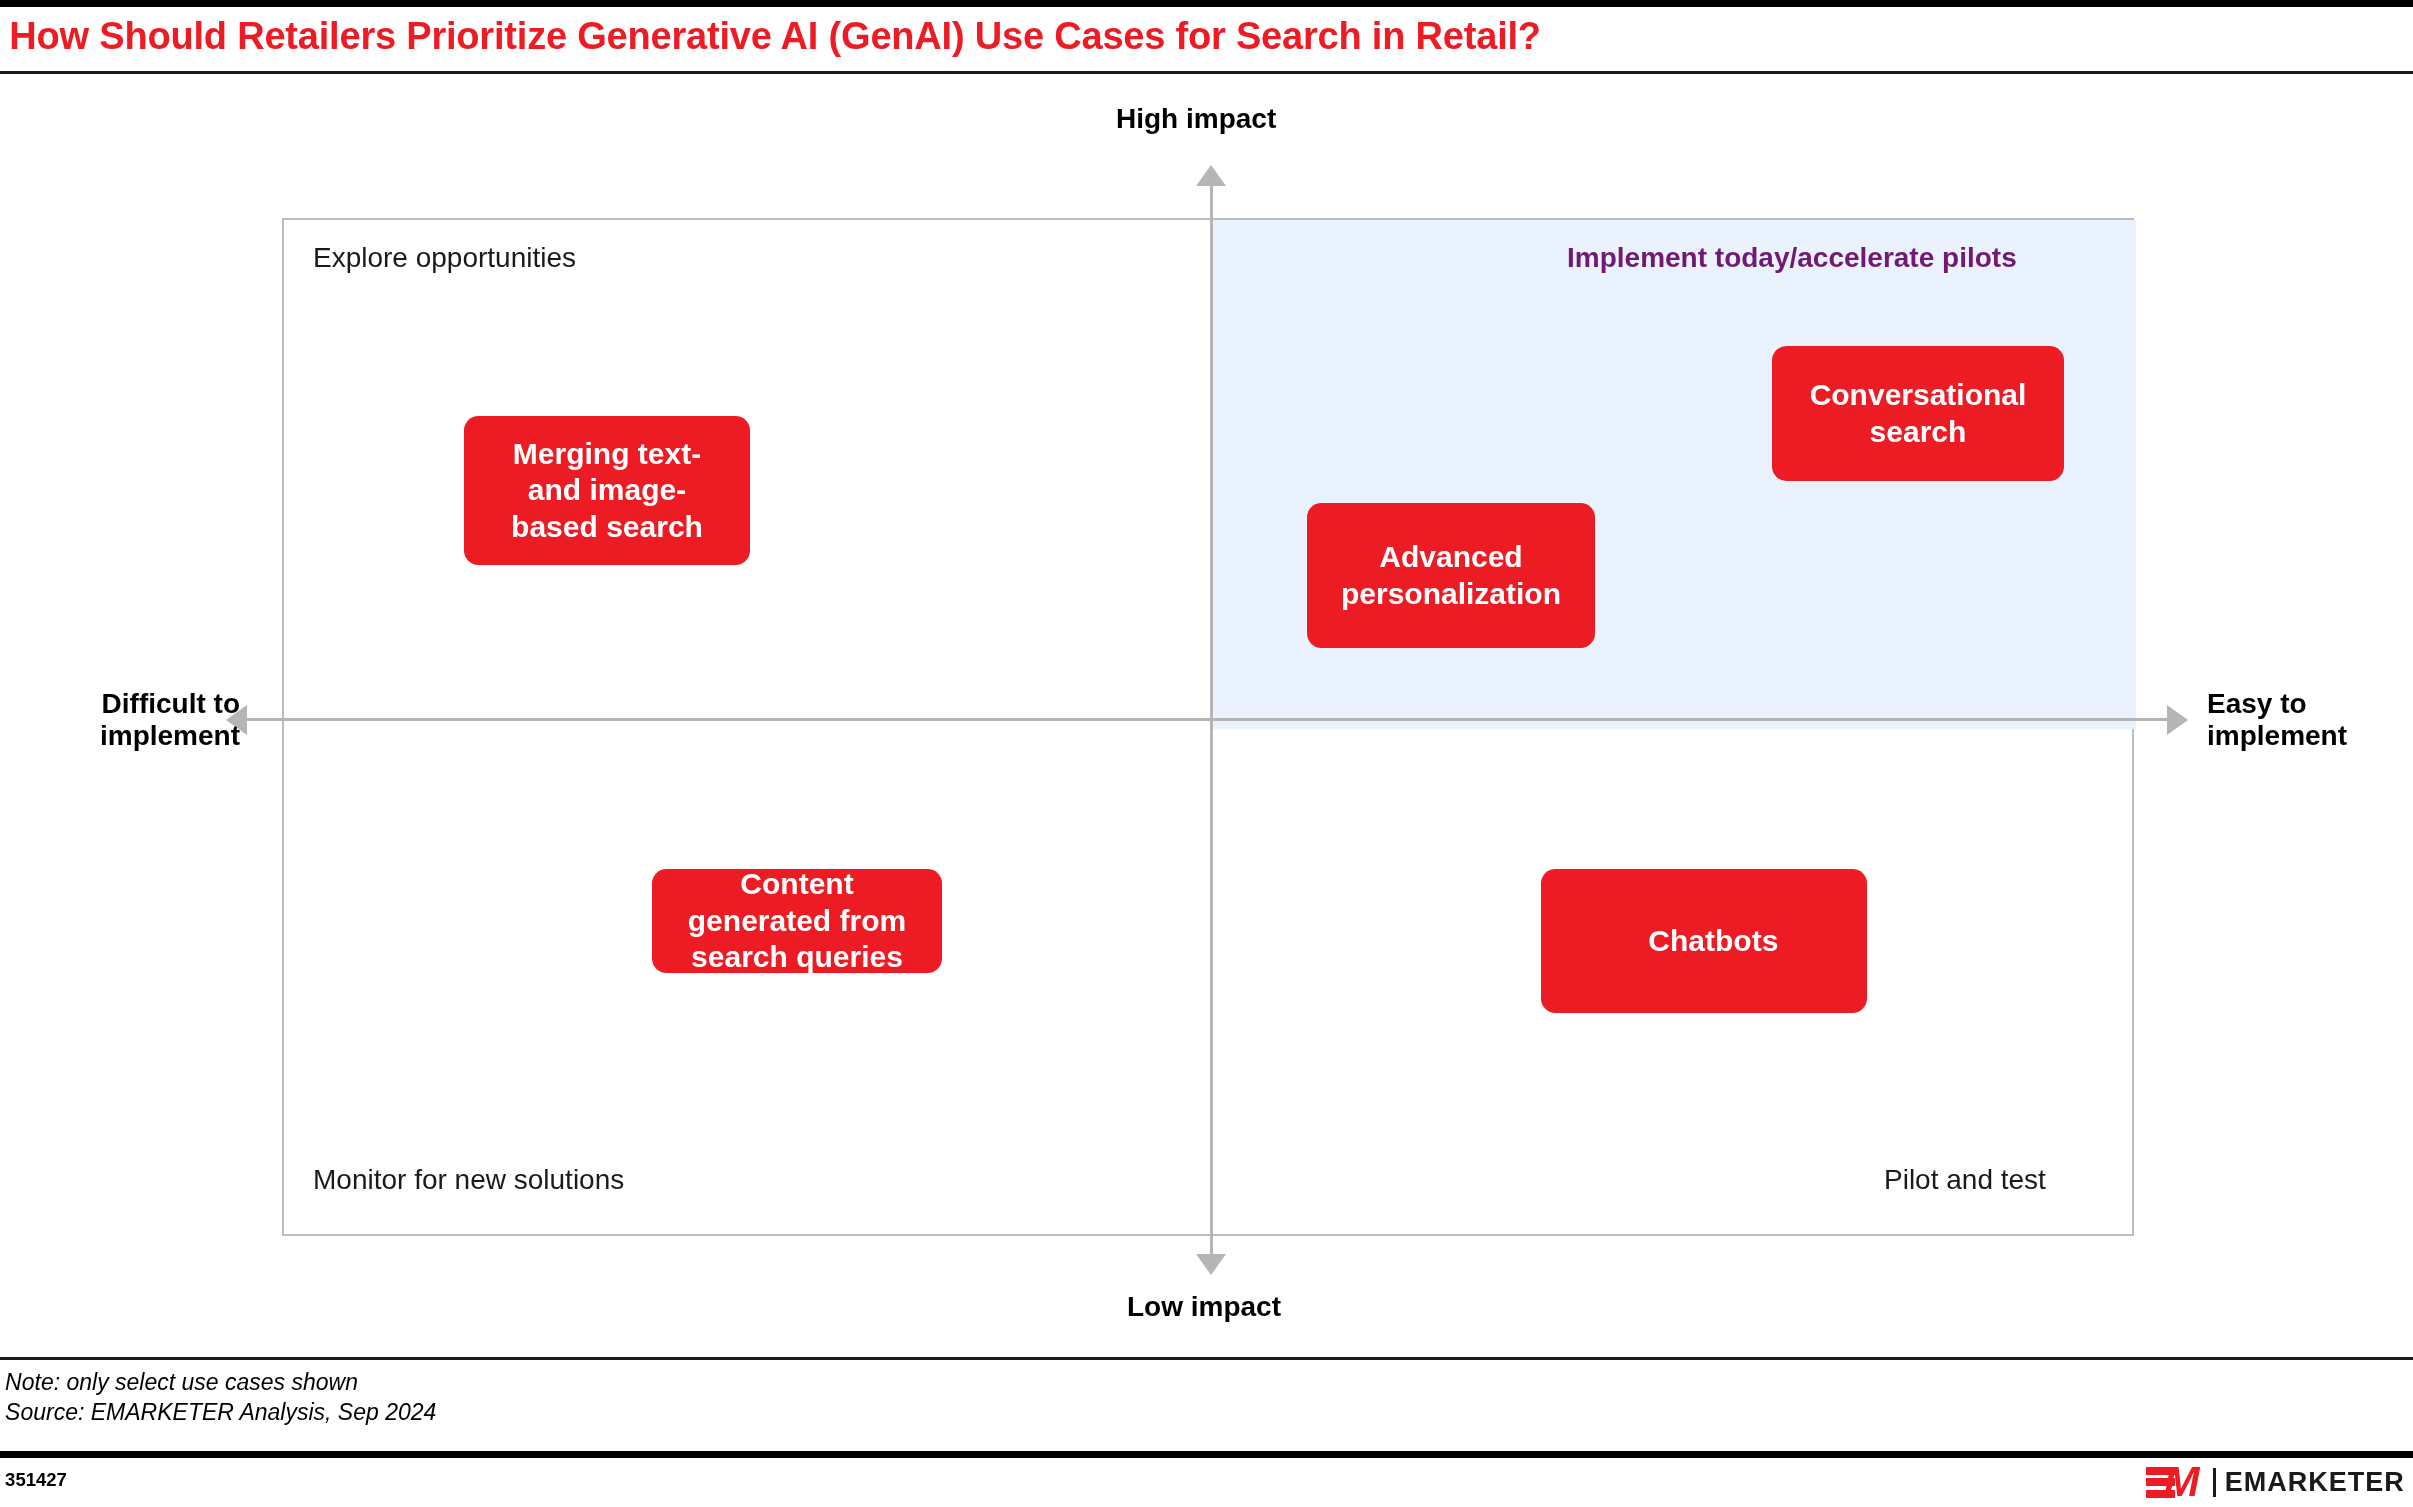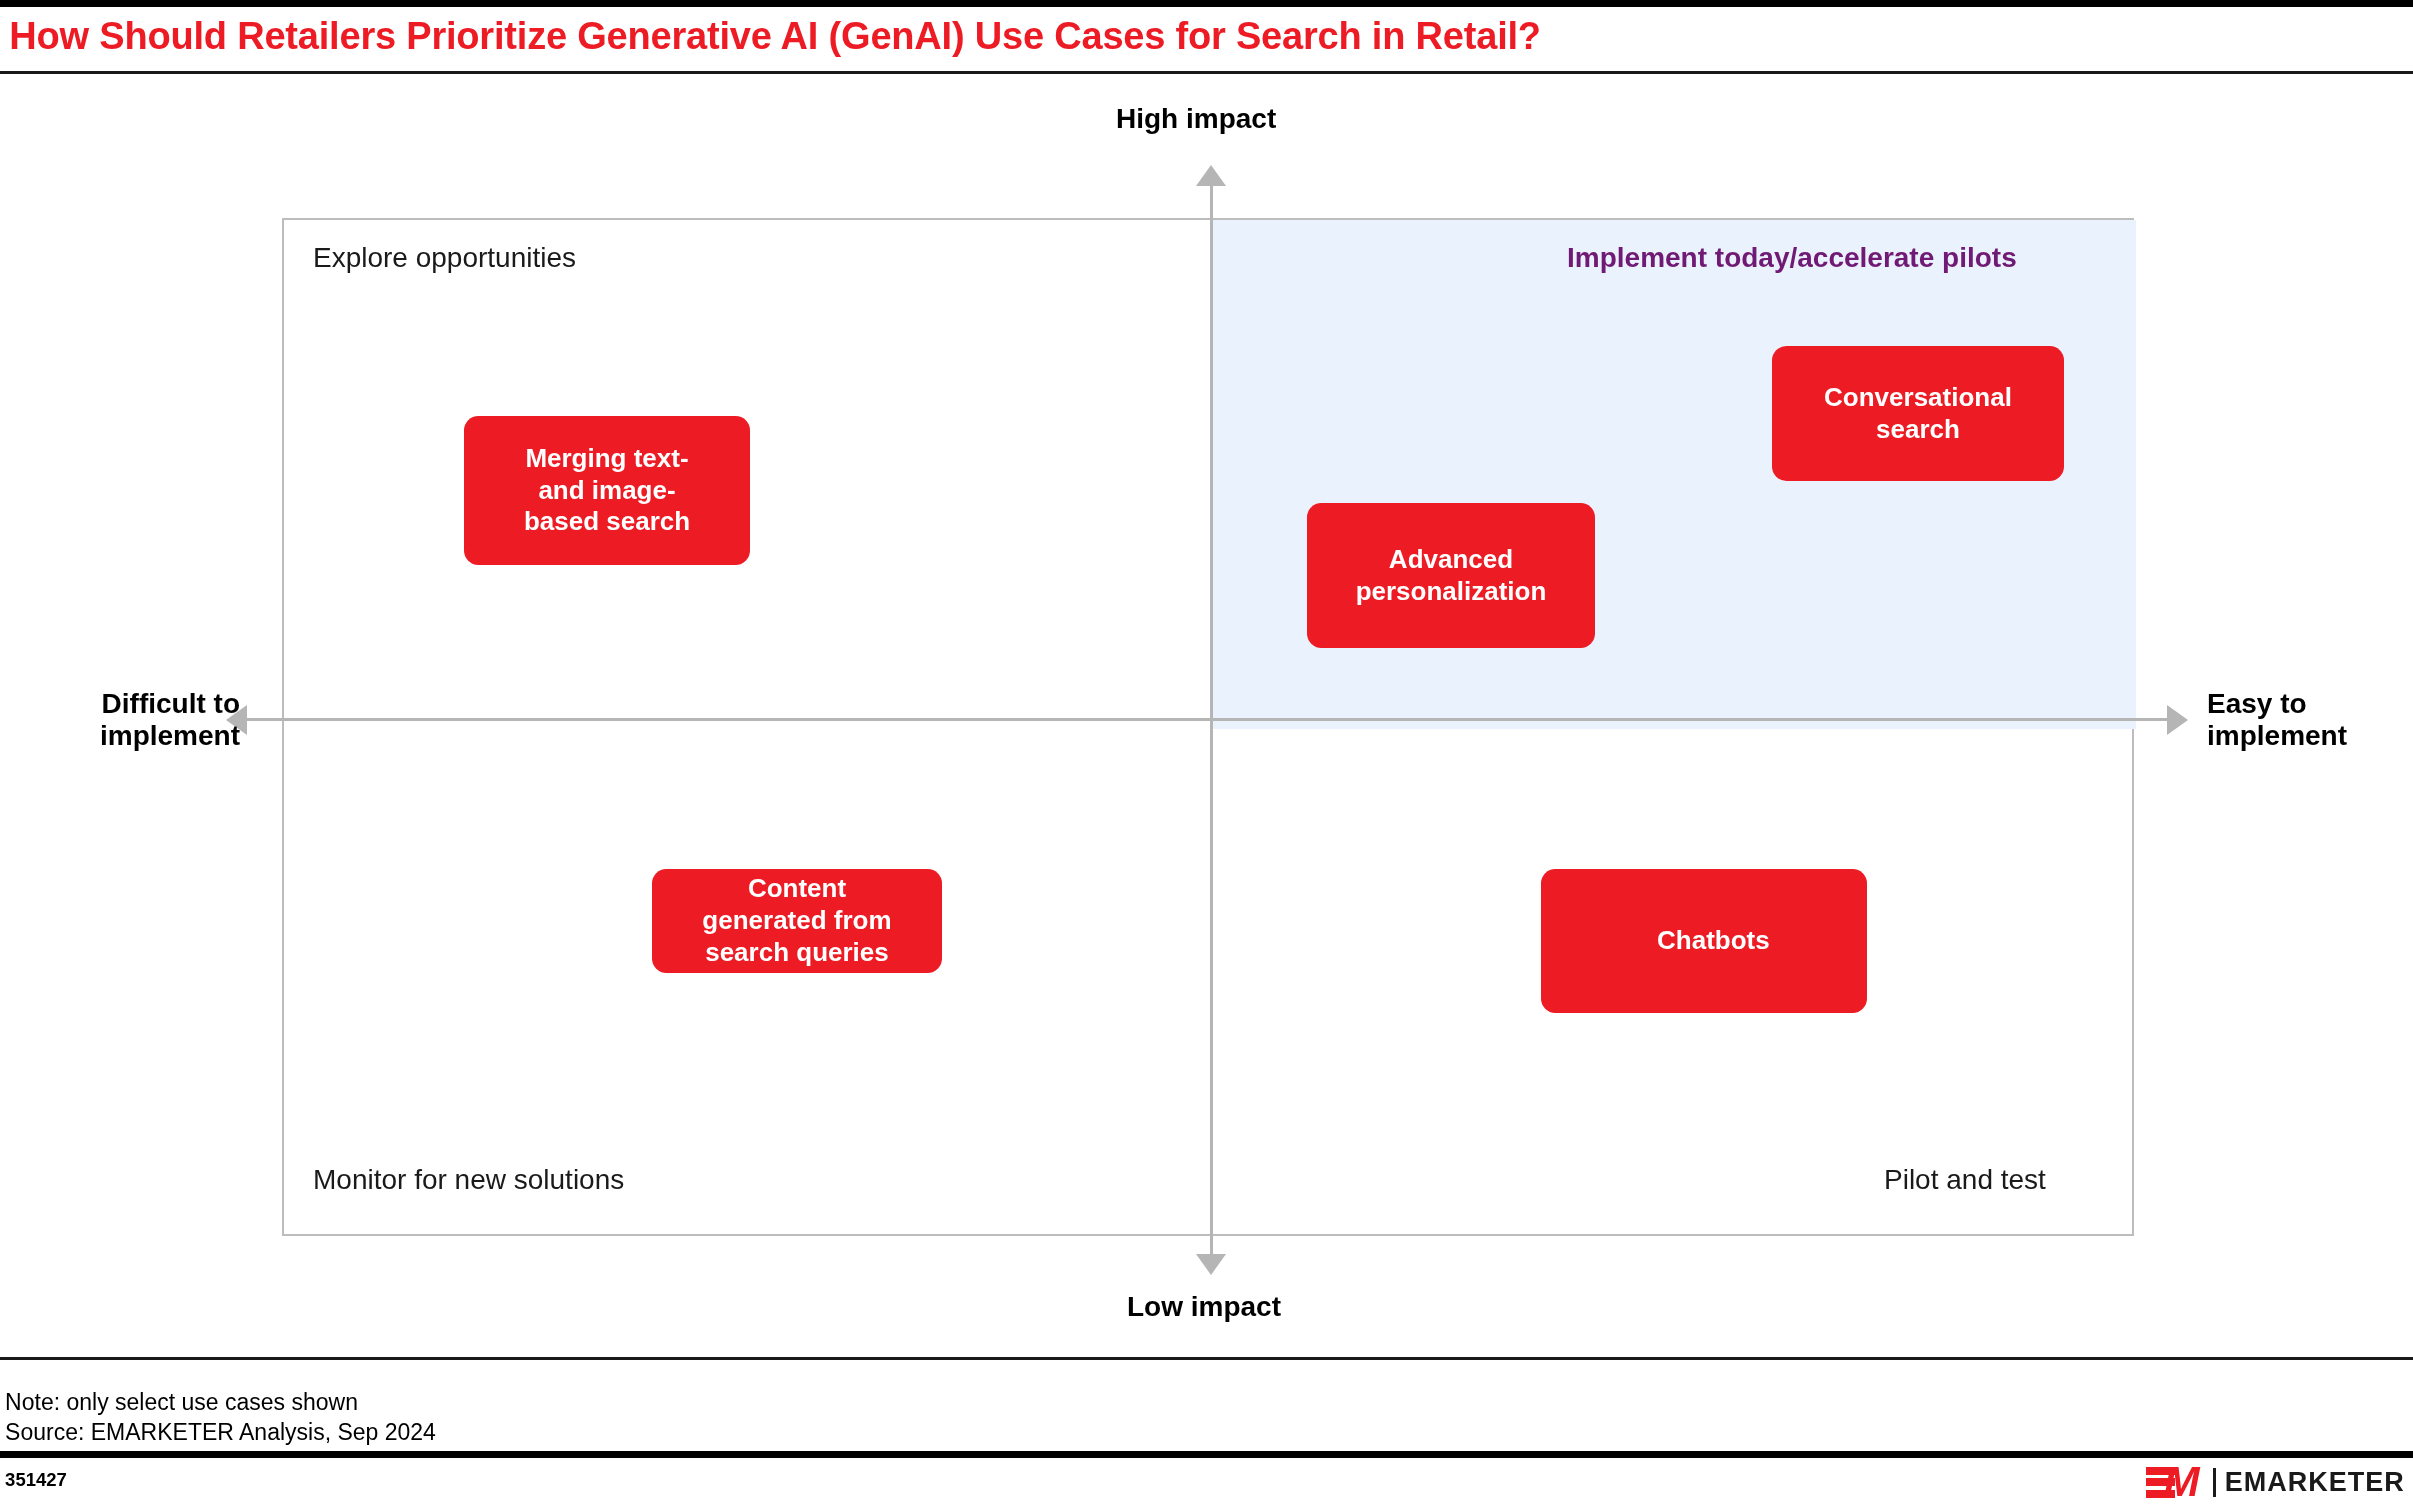--- a/index.html
+++ b/index.html
@@ -131,21 +131,21 @@
   .cap-tr { left: 1567px; top: 242px; color: #701a75; font-weight: bold; }
   .cap-bl { left: 313px;  top: 1164px; }
   .cap-br { left: 1884px; top: 1164px; text-align: right; }
 
   
   .case-box {
     position: absolute;
     background: #ED1B24;
     border-radius: 14.4px;
     color: #ffffff;
-    font-size: 26px;
+    font-size: 30px;
     font-weight: bold;
     line-height: 1.22;
     display: flex;
     align-items: center;
     justify-content: center;
     text-align: center;
     box-sizing: border-box;
     padding: 5.1px 9.3px;
   }
 
@@ -153,23 +153,23 @@
   .foot-rule-top {
     position: absolute;
     left: 0; top: 1357px;
     width: 2413px; height: 2.6px;
     background: #1a1a1a;
   }
   .foot-note {
     position: absolute;
     left: 5.1px; top: 1368px;
     font-size: 23px;
+    font-style: italic;
     color: #000000;
     line-height: 1.30;
-    margin-top: 20px;
   }
   .foot-rule-bottom {
     position: absolute;
     left: 0; top: 1451px;
     width: 2413px; height: 7.2px;
     background: #000000;
   }
   .chart-id {
     position: absolute;
     left: 5.1px; top: 1469px;

